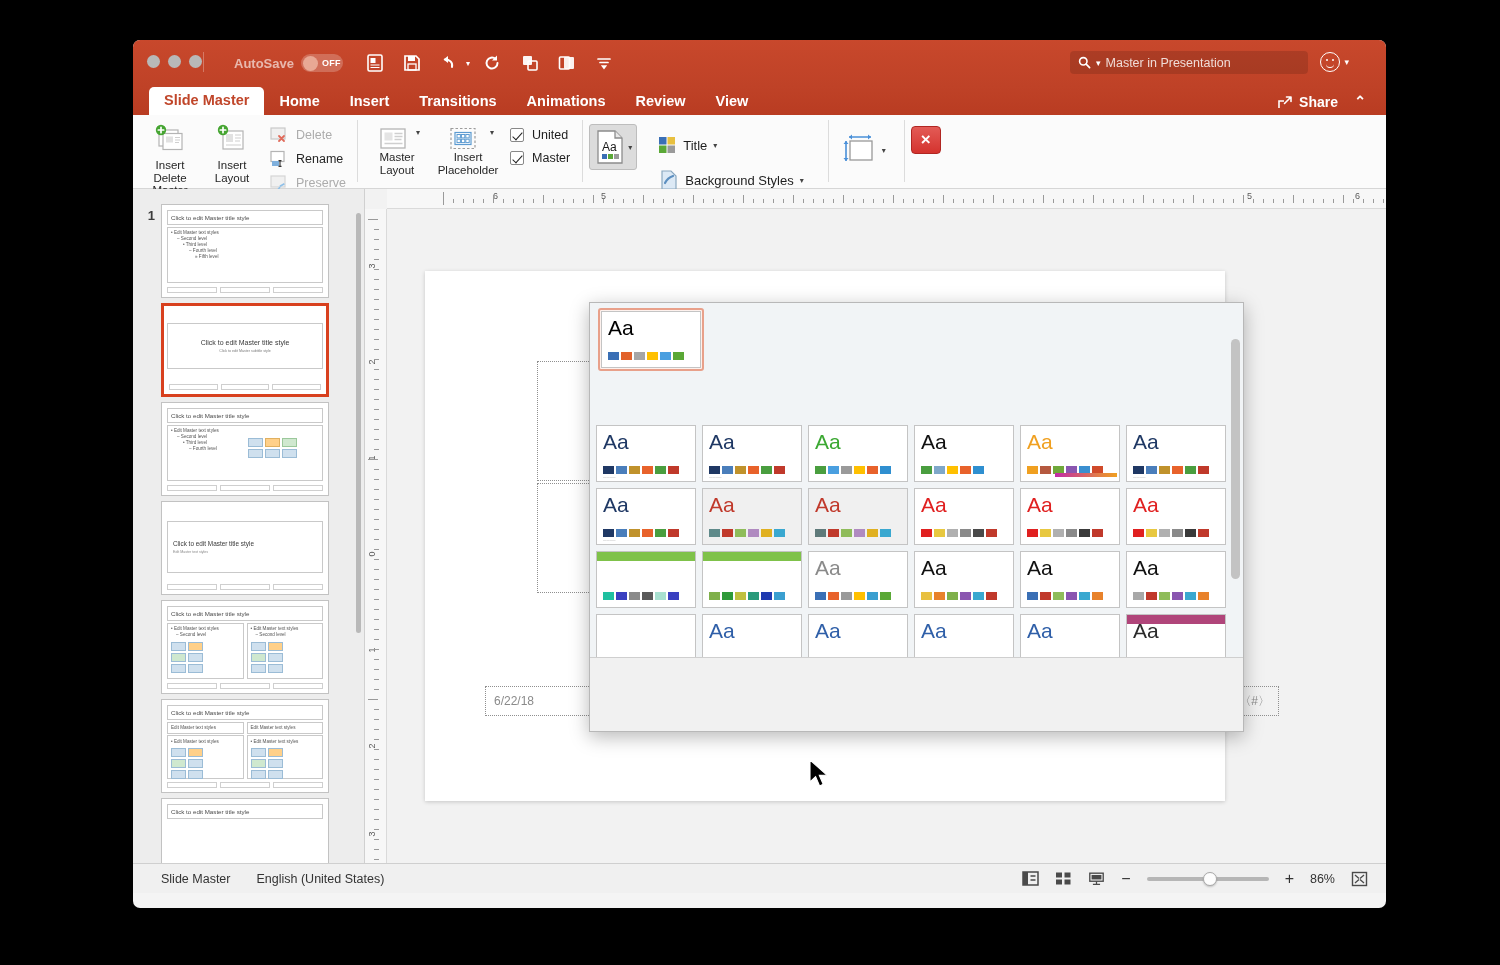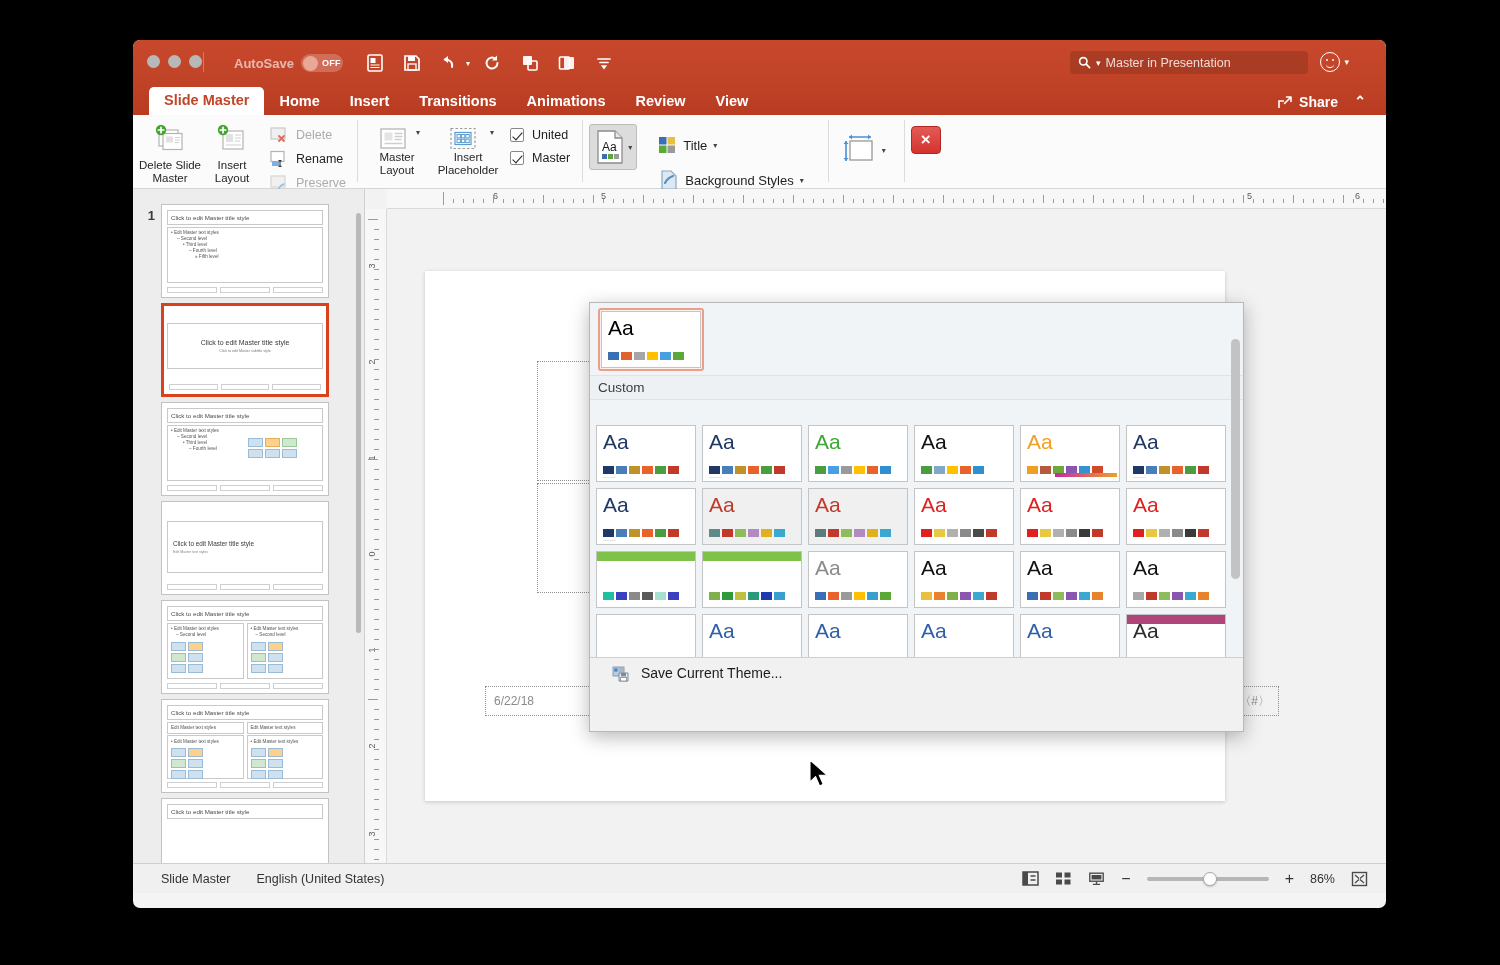--- a/index.html
+++ b/index.html
@@ -363,21 +363,21 @@
           <div class="ico">
             <svg width="34" height="30" viewBox="0 0 34 30">
               <rect x="6" y="6" width="19" height="16" fill="#fff" stroke="#b4b4b4" stroke-width="1.2"></rect>
               <rect x="10" y="9.5" width="19" height="16" fill="#fff" stroke="#b4b4b4" stroke-width="1.2"></rect>
               <rect x="13" y="12.5" width="7" height="6" fill="#e2e2e2"></rect>
               <path d="M22 13.5h5M22 16h5M22 18.5h4" stroke="#cfcfcf" stroke-width="1.2"></path>
               <circle cx="8" cy="6" r="5.2" fill="#46a532"></circle>
               <path d="M8 3.3v5.4M5.3 6h5.4" stroke="#fff" stroke-width="1.7" stroke-linecap="round"></path>
             </svg>
           </div>
-          <div class="lbl">Delete Slide</div>
+          <div class="lbl">Insert Delete</div>
           <div class="lbl" style="margin-top:0">Master</div>
         </div>
 
         <div class="bigbtn">
           <div class="ico">
             <svg width="34" height="30" viewBox="0 0 34 30">
               <rect x="8" y="7" width="20" height="18" fill="#fff" stroke="#b4b4b4" stroke-width="1.2"></rect>
               <rect x="11" y="10" width="7" height="8" fill="#e2e2e2"></rect>
               <path d="M20 11h6M20 14h6M20 17h5M11 21h15" stroke="#cfcfcf" stroke-width="1.2"></path>
               <circle cx="8" cy="6" r="5.2" fill="#46a532"></circle>
@@ -913,21 +913,20 @@
                   <i style="background: rgb(226, 98, 43);"></i>
                   <i style="background: rgb(166, 166, 166);"></i>
                   <i style="background: rgb(255, 192, 0);"></i>
                   <i style="background: rgb(74, 159, 224);"></i>
                   <i style="background: rgb(90, 168, 54);"></i>
                 </div>
             </div>
           </div>
         </div>
 
-        <div class="tp-sub">Custom</div>
 
         <div class="grid" id="theme-grid">
             <div class="grow">
               <div class="gcell">
                 <div class="thcard">
                   <div class="aa" style="color: rgb(31, 56, 100);">Aa</div>
                   <div class="swatches">
                     <i style="background: rgb(31, 56, 100);"></i>
                     <i style="background: rgb(74, 126, 187);"></i>
                     <i style="background: rgb(192, 146, 44);"></i>
@@ -1196,31 +1195,20 @@
                   <div style="position: absolute; left: 0px; right: 0px; top: 0px; height: 9px; background: rgb(176, 69, 122);"></div>
                   <div class="aa" style="color: rgb(43, 43, 43);">Aa</div>
                 </div>
               </div>
             </div>
           </div>
 
         <div class="tp-scrollbar"></div>
 
         <div class="tp-menu">
-          <div class="tp-menuitem">
-            <svg width="19" height="17" viewBox="0 0 19 17">
-                <rect x="1" y="2" width="11" height="9" fill="#b9cbdc" stroke="#8198ab" stroke-width=".9"></rect>
-                <rect x="2.3" y="3.4" width="3.2" height="3.2" fill="#4a82bd"></rect>
-                <path d="M6.6 4h4.4M6.6 6h4.4" stroke="#8fa4b6" stroke-width=".9"></path>
-                <path d="M7 8h9v8H7z" fill="#e6eaee" stroke="#7a8b99" stroke-width="1"></path>
-                <rect x="9" y="8" width="5" height="3.4" fill="#7a8b99"></rect>
-                <rect x="8.6" y="12.4" width="6" height="3.6" fill="#fff" stroke="#7a8b99" stroke-width=".8"></rect>
-              </svg>
-            <span>Save Current Theme...</span>
-          </div>
         </div>
       </div>
 
       <div class="cursor">
         <svg width="22" height="32" viewBox="0 0 22 32">
           <path d="M1 1 1 23 6.6 17.6 10.6 27 14.2 25.3 10.3 16.4 18 16.2z" fill="#000" stroke="#fff" stroke-width="1.1"></path>
         </svg>
       </div>
     </div>
 

